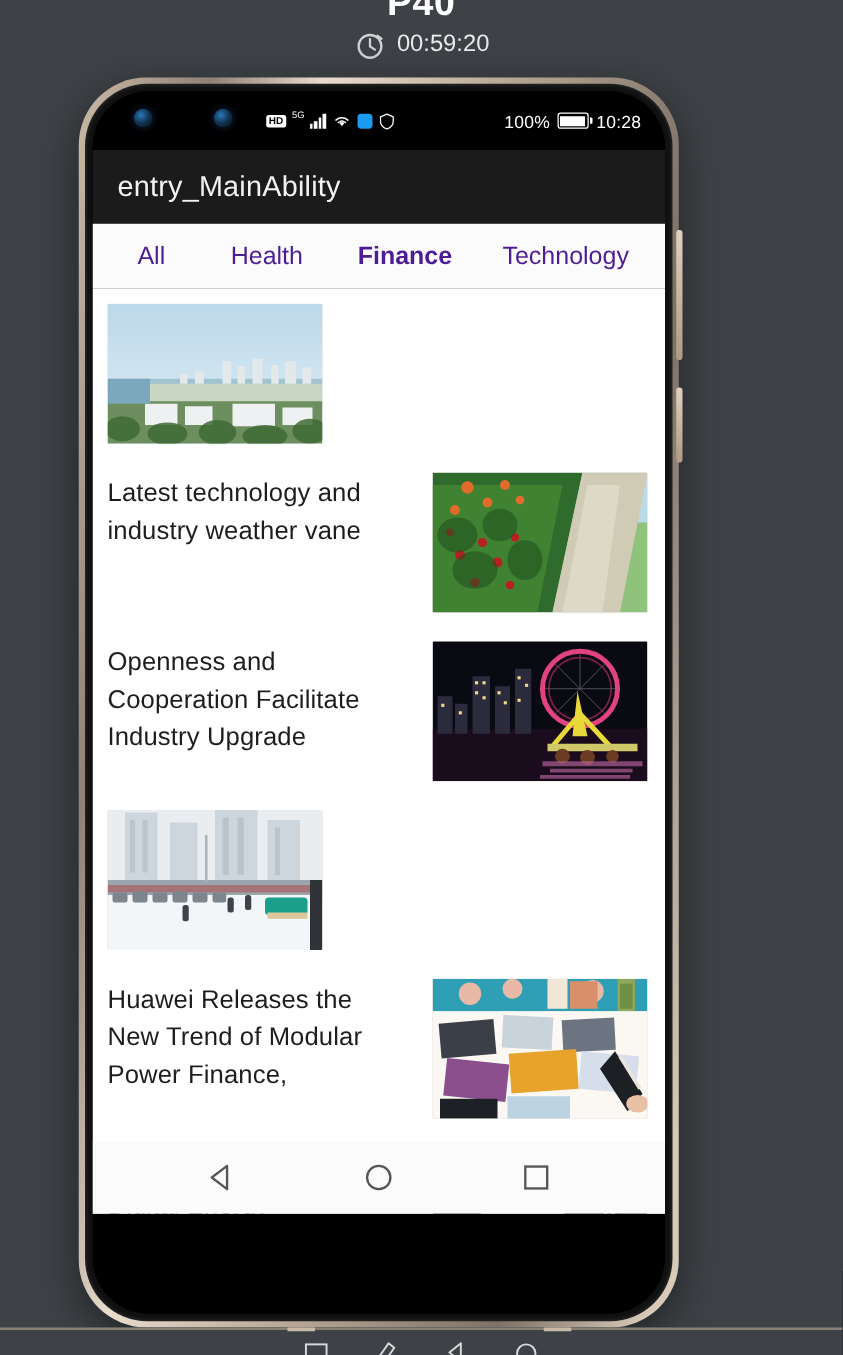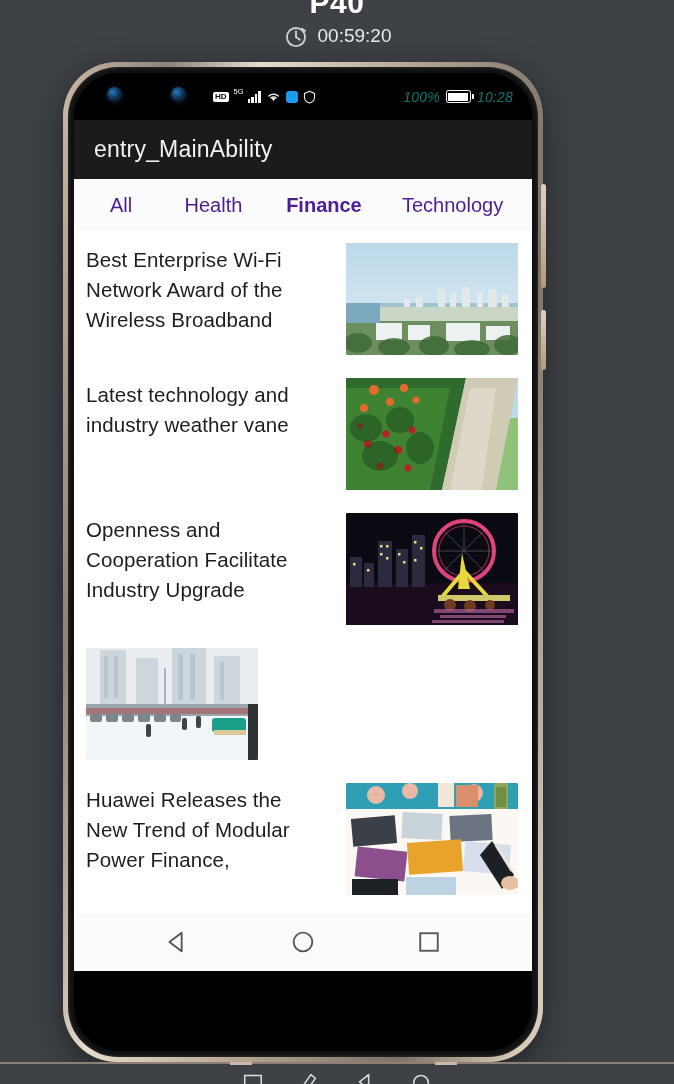--- a/index.html
+++ b/index.html
@@ -66,21 +66,21 @@
   .hd-badge {
     font-size: 8px; font-weight: bold; color: #000; background: #fff;
     border-radius: 2px; padding: 1px 2px; line-height: 1;
   }
   .sig { display:flex; align-items:flex-end; gap:1px; height:13px; }
   .sig i { width:2.5px; background:#fff; display:block; }
   .sig i:nth-child(1){height:4px}.sig i:nth-child(2){height:6.5px}
   .sig i:nth-child(3){height:9px}.sig i:nth-child(4){height:12px}
   .gtag { color:#fff; font-size:7.5px; position:relative; top:-5px; margin-right:-1px;}
   .blue-dot { width:12px;height:12px;border-radius:3px;background:#1a9bf0;}
-  .sb-text { color:#0f766e; font-size:14px; letter-spacing:.2px;font-style:italic; }
+  .sb-text { color:#ffffff; font-size:14px; letter-spacing:.2px; }
   .batt { width:25px;height:13px;border:1.6px solid #fff;border-radius:2.5px;position:relative;
           display:flex;align-items:center;padding:1.5px;}
   .batt::after{content:"";position:absolute;right:-4px;top:3.2px;width:2.4px;height:5px;background:#fff;border-radius:0 1px 1px 0;}
   .batt i{flex:1;height:100%;background:#fff;display:block;}
 
   
   .app-header {
     height: 59px; background: #1b1b1b;
     display: flex; align-items: center; padding-left: 20px;
   }
@@ -194,21 +194,20 @@
         <div class="tabbar">
           <div class="tab t0">All</div>
           <div class="tab t1">Health</div>
           <div class="tab t2">Finance</div>
           <div class="tab t3">Technology</div>
         </div>
 
         <div class="list">
 
           <div class="row">
-            <div class="row-title">Best Enterprise Wi-Fi Network Award of the Wireless Broadband</div>
             <div class="thumb">
               <svg viewBox="0 0 172 112" preserveAspectRatio="none">
                 <defs>
                     <linearGradient id="sky1" x1="0" y1="0" x2="0" y2="1">
                   <stop offset="0" stop-color="#bcd8ea"></stop>
                       <stop offset="1" stop-color="#dfeef5"></stop>
                     </linearGradient>
                   </defs>
                 <rect width="172" height="112" fill="url(#sky1)"></rect>
                 <rect y="60" width="172" height="6" fill="#9fc3cf"></rect>

